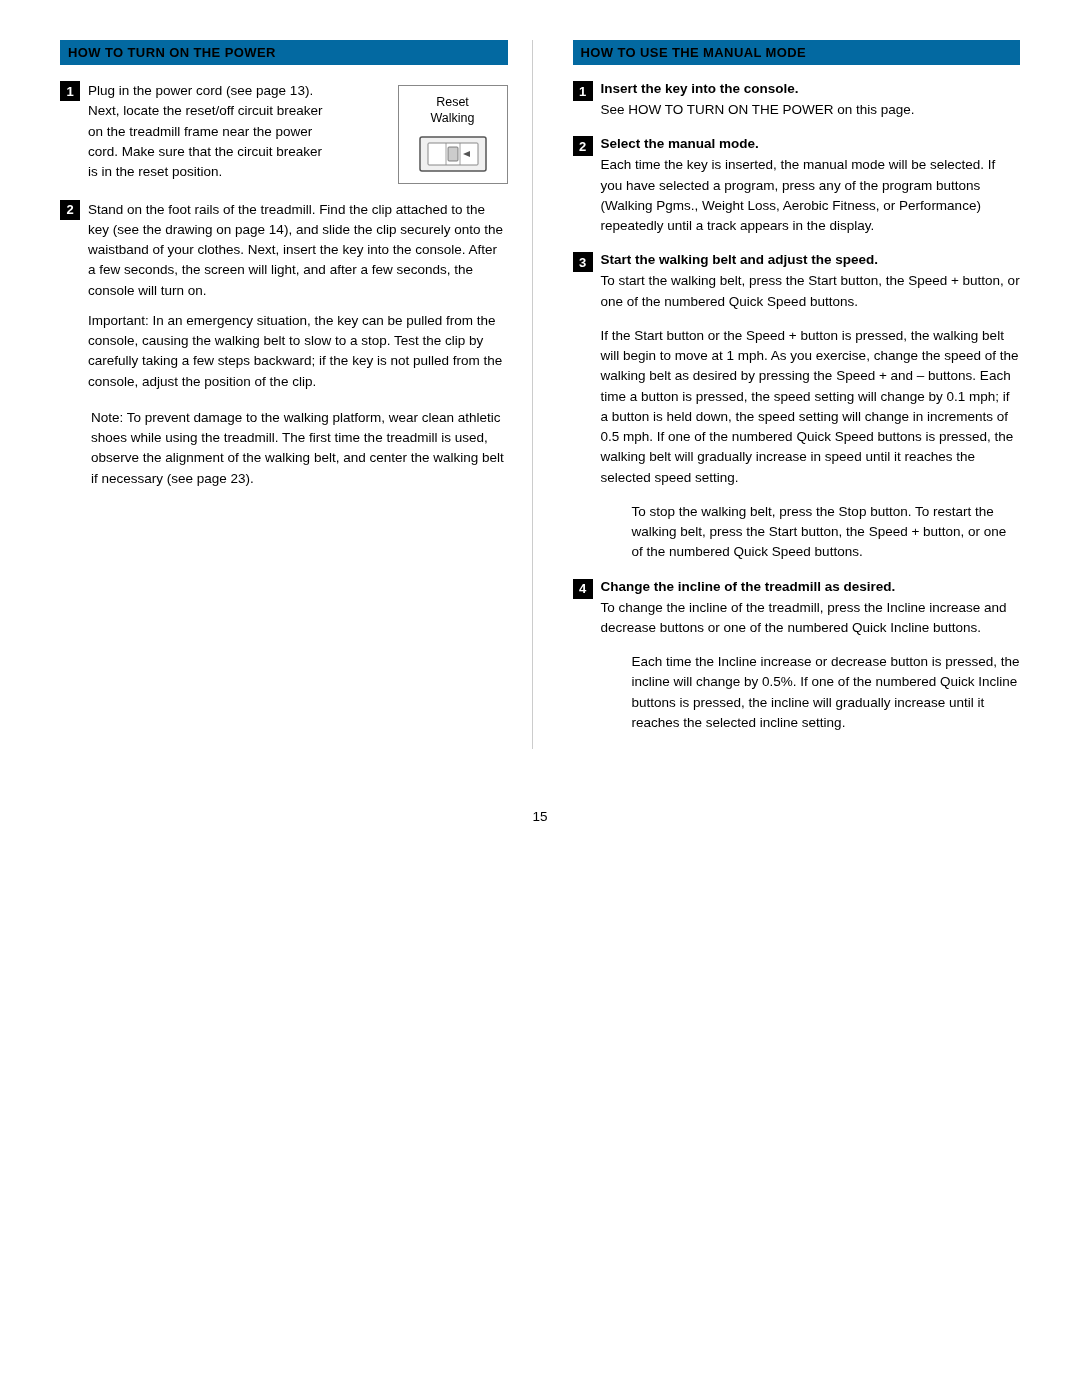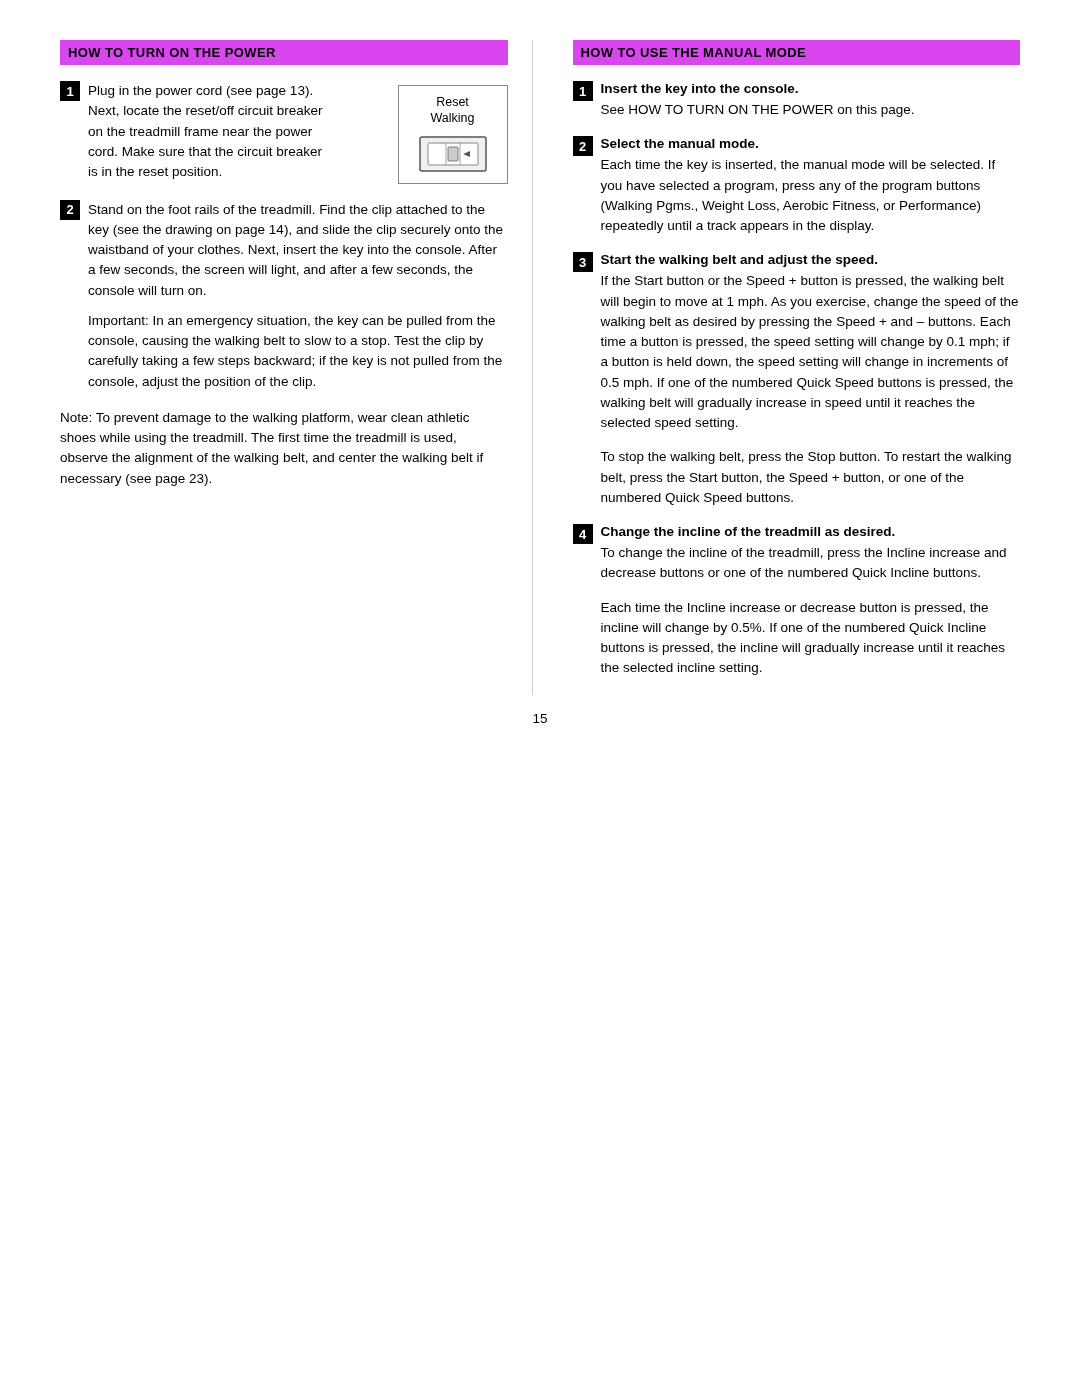--- a/index.html
+++ b/index.html
@@ -24,21 +24,21 @@
     .column:first-child {
       padding-left: 0;
       padding-right: 24px;
       border-right: 1px solid #ccc;
     }
     .column:last-child {
       padding-left: 40px;
       padding-right: 0;
     }
     .section-header {
-      background: #d946ef;
+      background: #0369a1;
       font-weight: bold;
       font-size: 13px;
       padding: 5px 8px;
       margin-bottom: 16px;
       letter-spacing: 0.03em;
     }
     .step-block {
       display: flex;
       align-items: flex-start;
       margin-bottom: 16px;
@@ -98,24 +98,25 @@
     .bold-text {
       font-weight: normal;
     }
     .paragraph-block {
       margin-bottom: 14px;
       font-size: 13.5px;
       line-height: 1.5;
     }
     .paragraph-block:last-child {
       margin-bottom: 0;
+      margin-left: 31px;
     }
     .page-number {
       text-align: center;
-      margin-top: 16px;
+      margin-top: 60px;
       font-size: 13.5px;
     }
   </style>
 </head>
 <body>
 
 <div class="page-layout">
 
   <div class="column">
     <div class="section-header">HOW TO TURN ON THE POWER</div>
@@ -176,20 +177,21 @@
       <div class="step-content">
         <div class="step-title">Select the manual mode.</div>
         <div class="step-text">Each time the key is inserted, the manual mode will be selected. If you have selected a program, press any of the program buttons (Walking Pgms., Weight Loss, Aerobic Fitness, or Performance) repeatedly until a track appears in the display.</div>
       </div>
     </div>
 
     <div class="step-block">
       <div class="step-number">3</div>
       <div class="step-content">
         <div class="step-title">Start the walking belt and adjust the speed.</div>
+        <div class="paragraph-block">To start the walking belt, press the Start button, the Speed + button, or one of the numbered Quick Speed buttons.</div>
         <div class="paragraph-block">If the Start button or the Speed + button is pressed, the walking belt will begin to move at 1 mph. As you exercise, change the speed of the walking belt as desired by pressing the Speed + and – buttons. Each time a button is pressed, the speed setting will change by 0.1 mph; if a button is held down, the speed setting will change in increments of 0.5 mph. If one of the numbered Quick Speed buttons is pressed, the walking belt will gradually increase in speed until it reaches the selected speed setting.</div>
         <div class="paragraph-block">To stop the walking belt, press the Stop button. To restart the walking belt, press the Start button, the Speed + button, or one of the numbered Quick Speed buttons.</div>
       </div>
     </div>
 
     <div class="step-block">
       <div class="step-number">4</div>
       <div class="step-content">
         <div class="step-title">Change the incline of the treadmill as desired.</div>
         <div class="paragraph-block">To change the incline of the treadmill, press the Incline increase and decrease buttons or one of the numbered Quick Incline buttons.</div>

